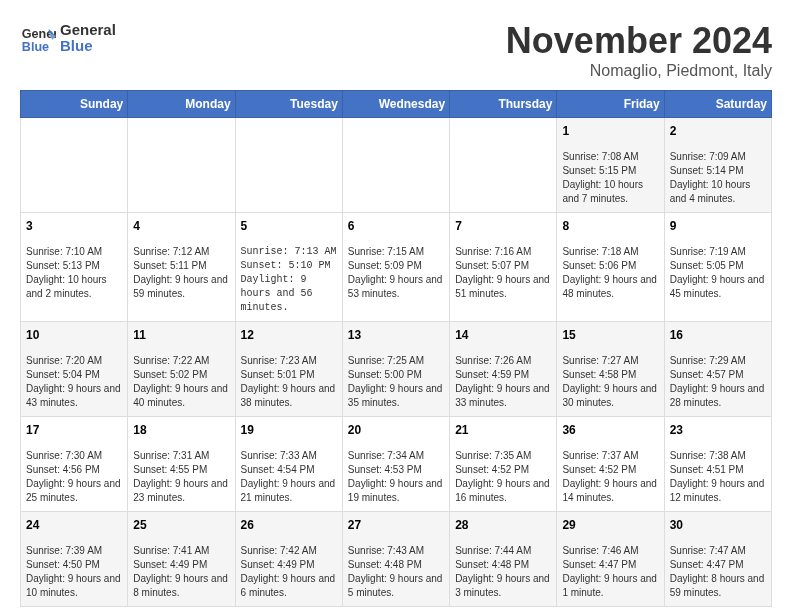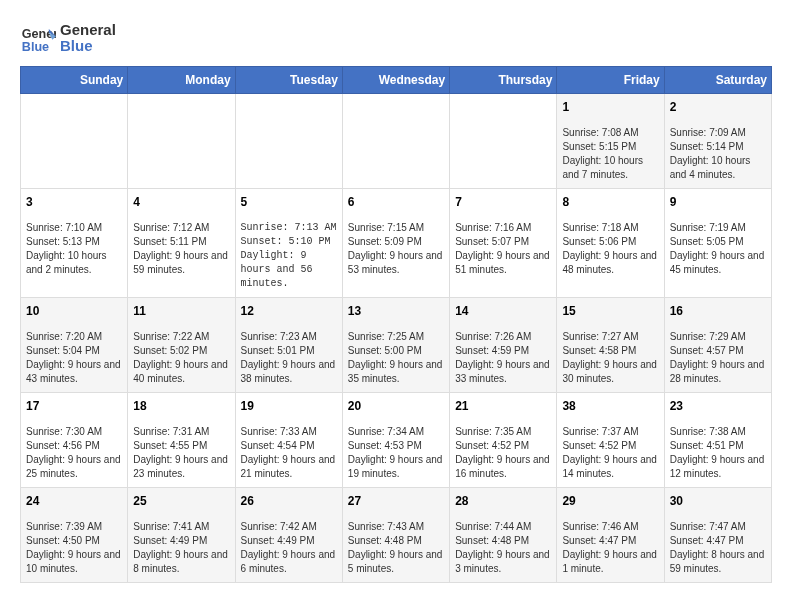--- a/index.html
+++ b/index.html
@@ -92,20 +92,22 @@
       <text x="2" y="34" font-size="14" font-weight="bold" fill="#4472c4">Blue</text>
       <polygon points="32,10 40,18 32,14" fill="#4472c4"></polygon>
       <polygon points="32,14 40,18 36,22" fill="#6fa0d8"></polygon>
     </svg>
     <div>
       <div style="font-size:15px; font-weight:bold; color:#333; line-height:1.1;">General</div>
       <div style="font-size:15px; font-weight:bold; color:#4472c4; line-height:1.1;">Blue</div>
     </div>
   </div>
   <div class="title-section">
+    <div class="month-title">November 2024</div>
+    <div class="location">Nomaglio, Piedmont, Italy</div>
   </div>
 </div>
 
 <table>
   <thead>
     <tr>
     <th>Sunday</th>
         <th>Monday</th>
         <th>Tuesday</th>
         <th>Wednesday</th>
@@ -247,21 +249,21 @@
 Sunset: 4:53 PM
 Daylight: 9 hours and 19 minutes.</div>
         </td>
         <td>
           <div class="day-number">21</div>
           <div class="day-info" style="white-space: pre-line;">Sunrise: 7:35 AM
 Sunset: 4:52 PM
 Daylight: 9 hours and 16 minutes.</div>
         </td>
         <td>
-          <div class="day-number">38</div>
+          <div class="day-number">36</div>
           <div class="day-info" style="white-space: pre-line;">Sunrise: 7:37 AM
 Sunset: 4:52 PM
 Daylight: 9 hours and 14 minutes.</div>
         </td>
         <td>
           <div class="day-number">23</div>
           <div class="day-info" style="white-space: pre-line;">Sunrise: 7:38 AM
 Sunset: 4:51 PM
 Daylight: 9 hours and 12 minutes.</div>
         </td>

